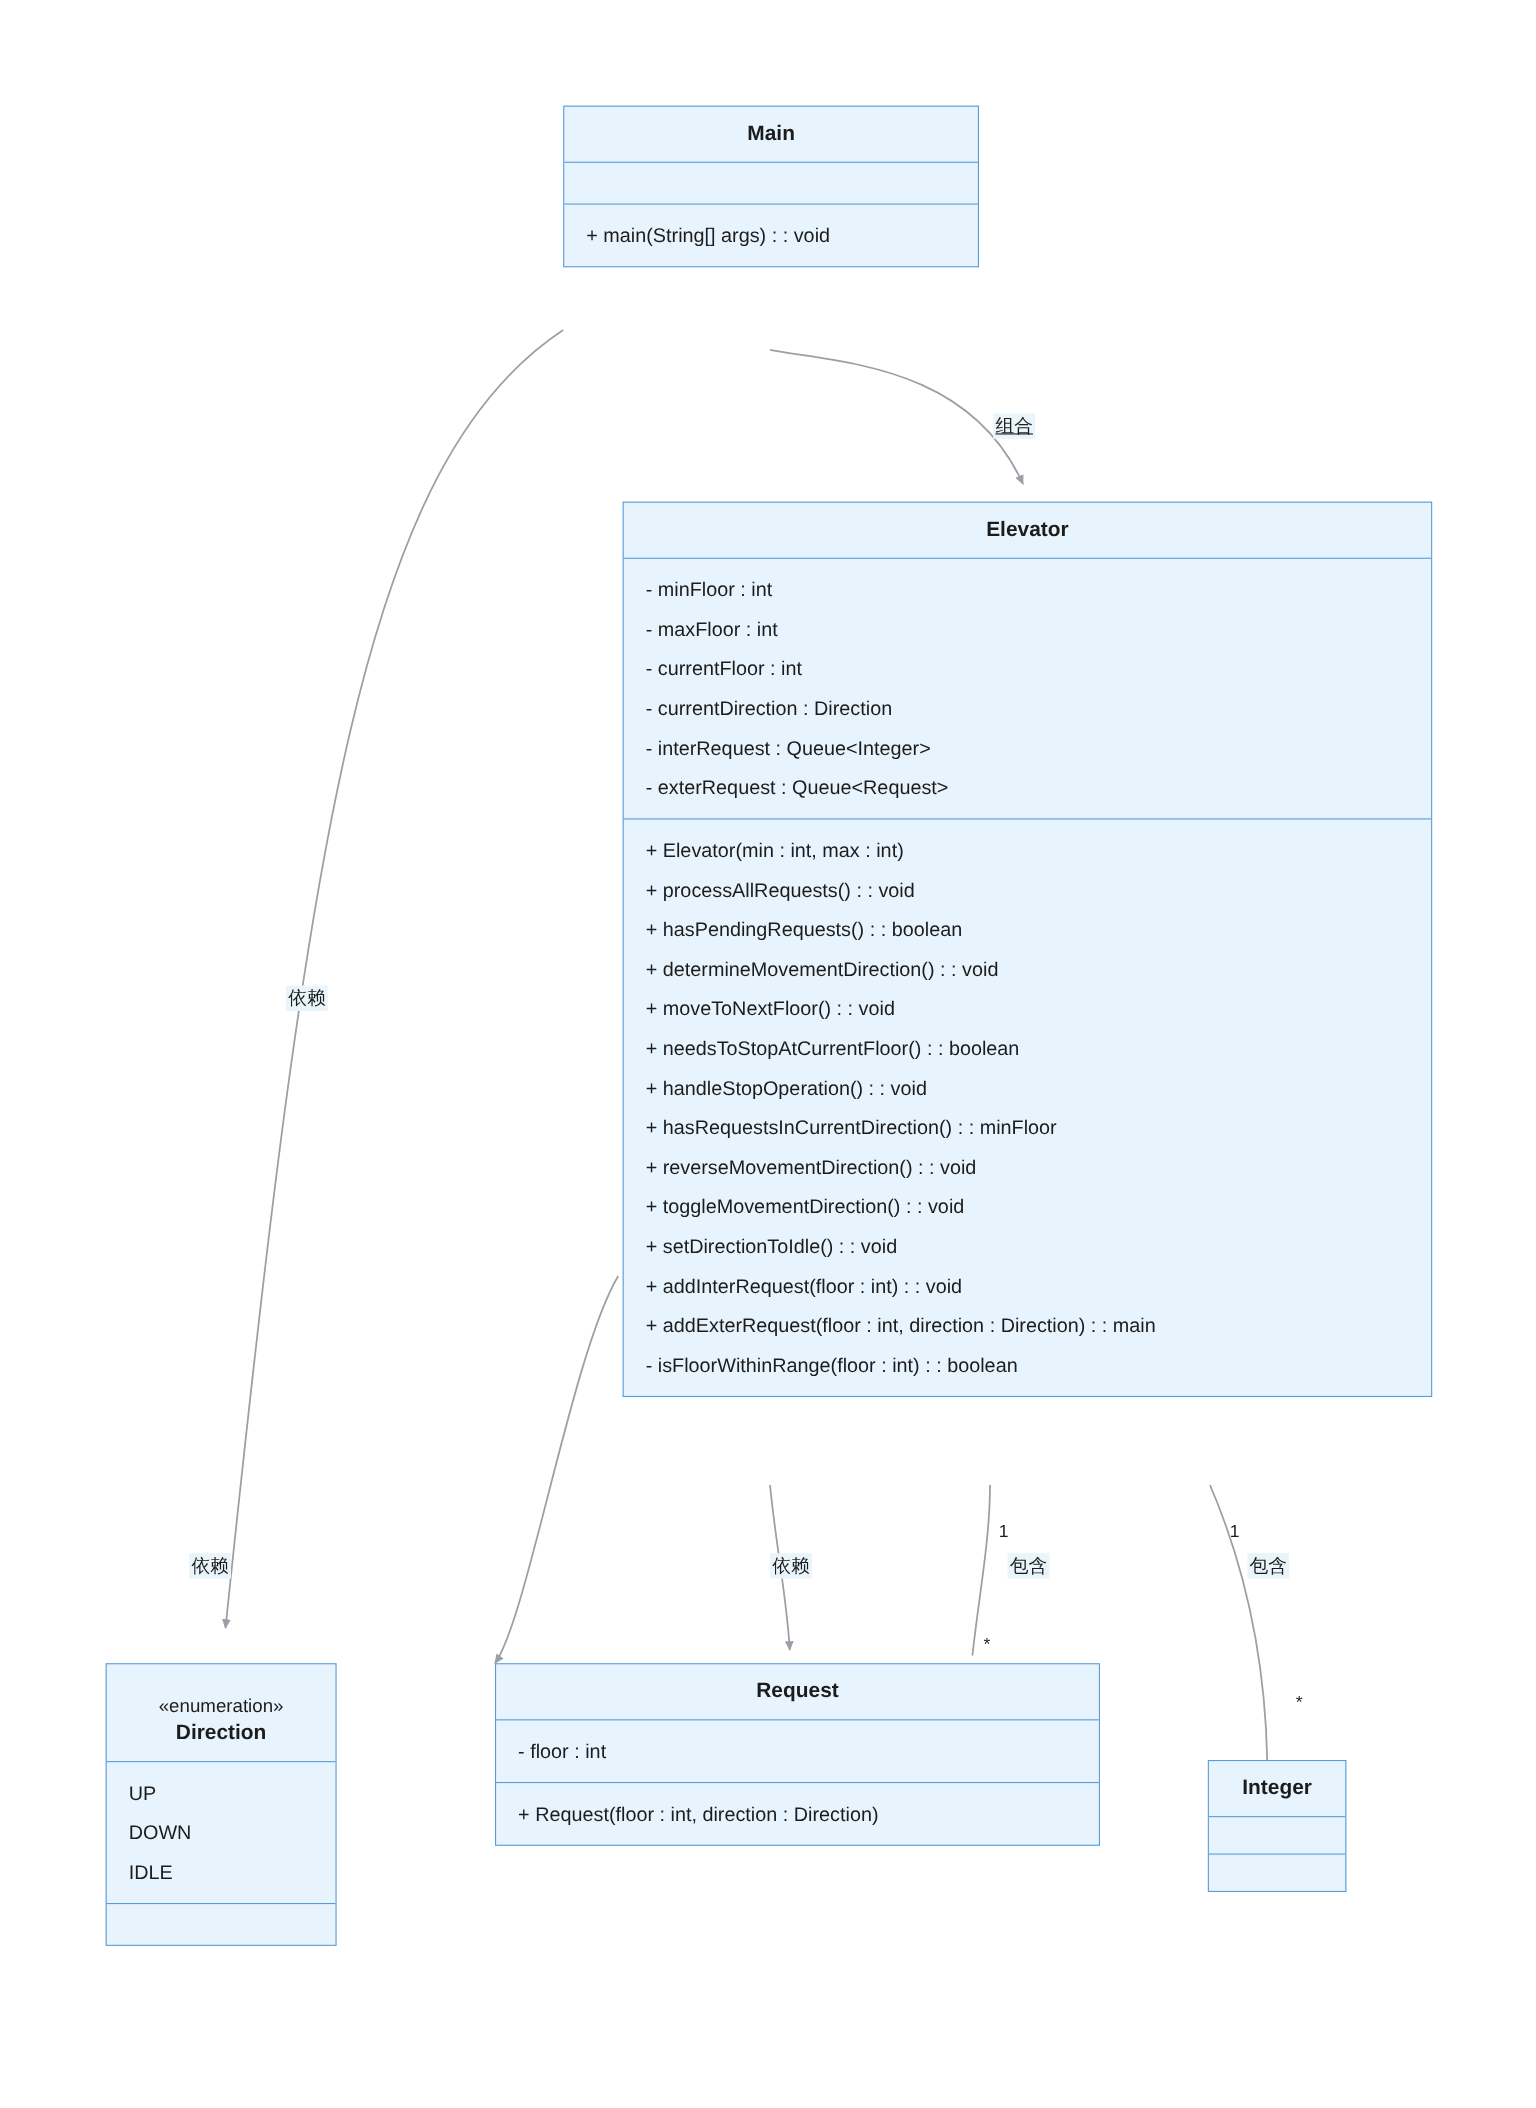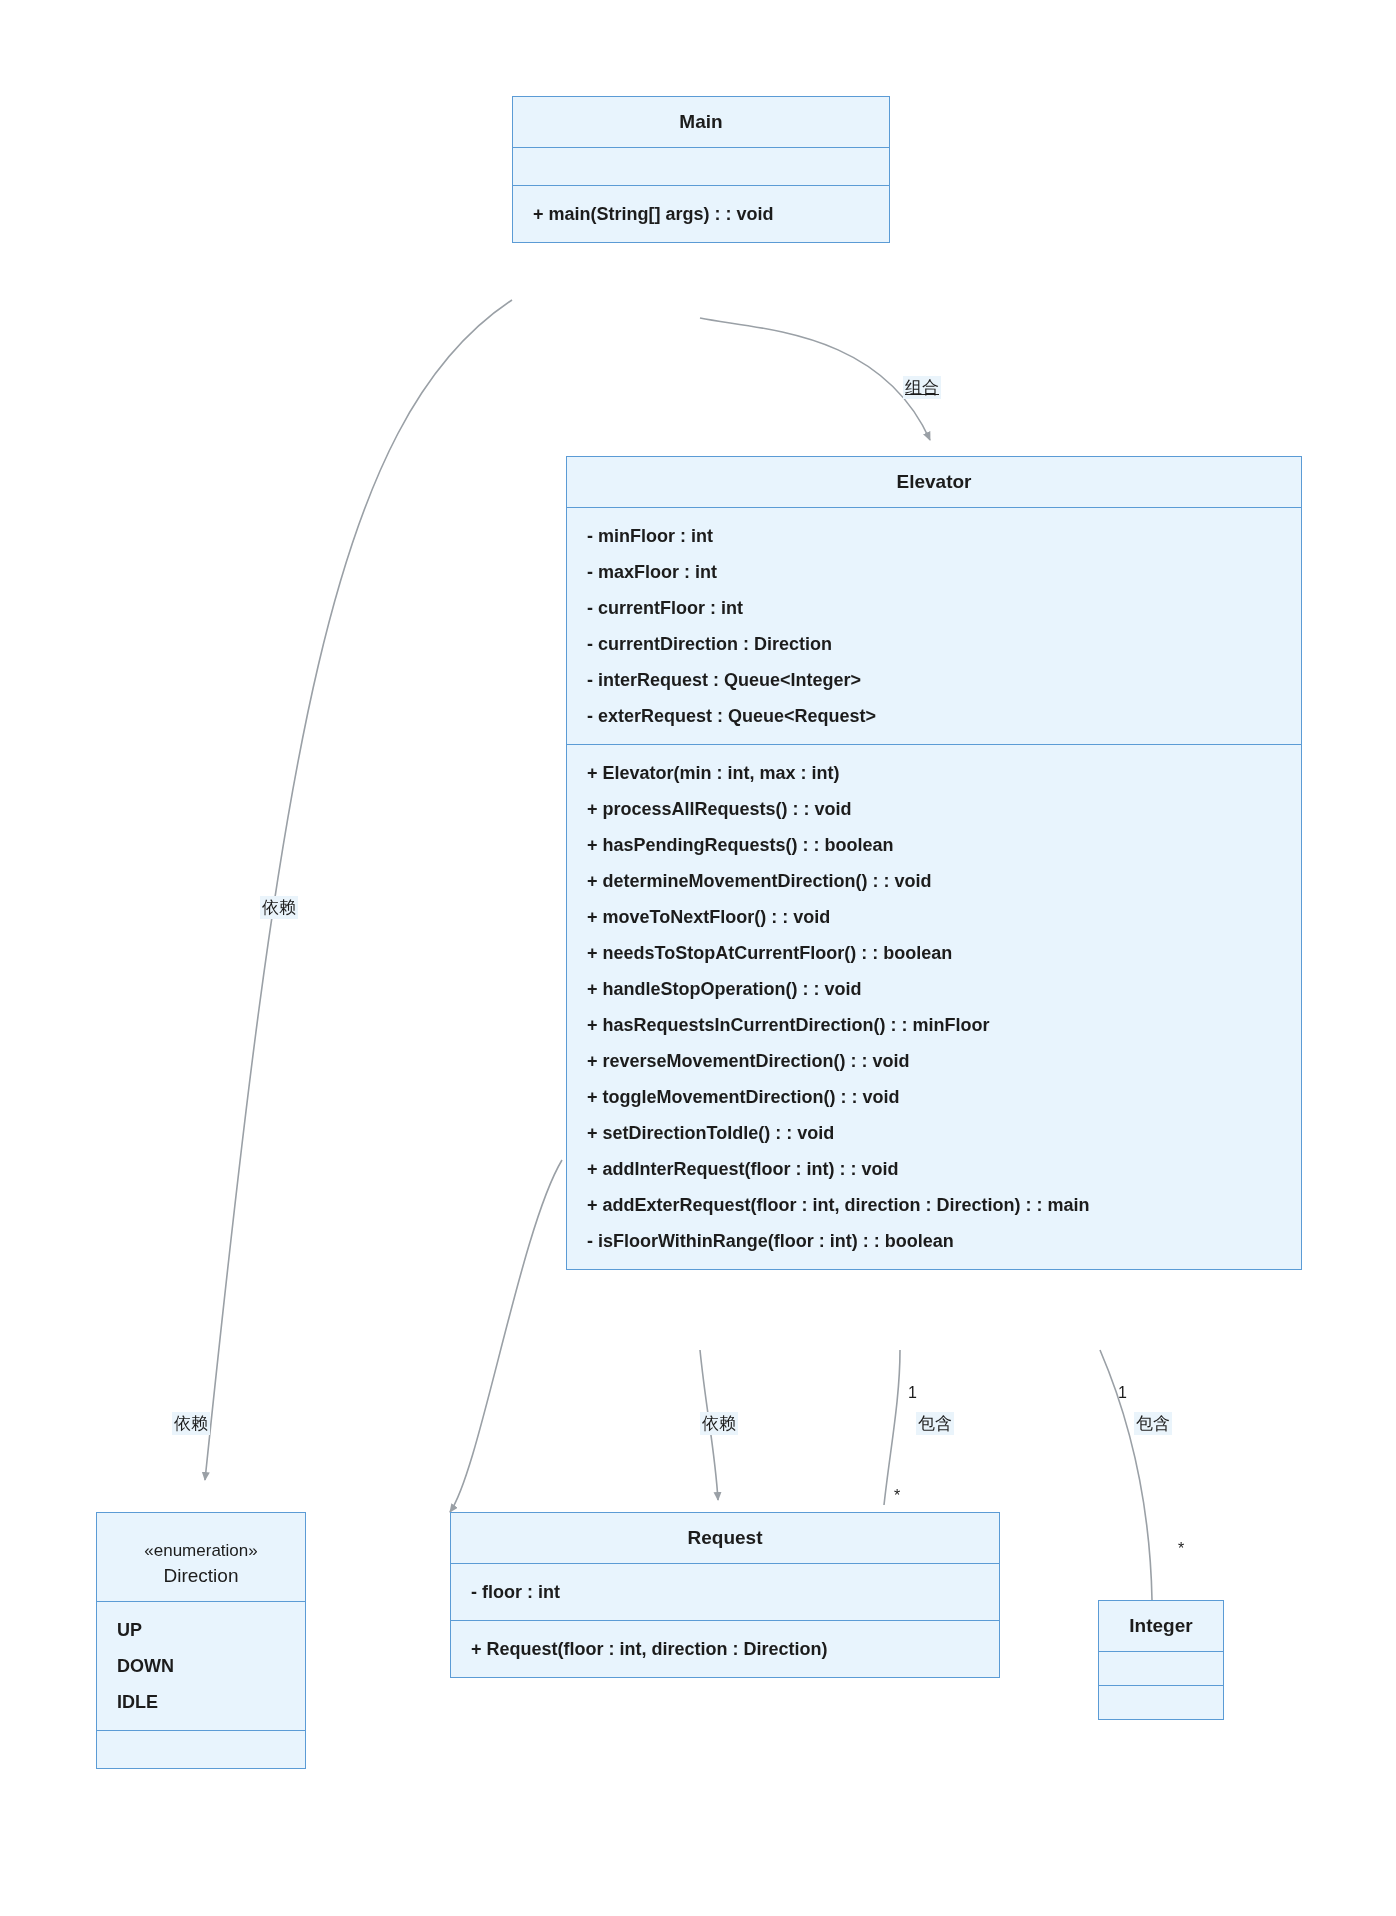--- a/index.html
+++ b/index.html
@@ -38,21 +38,20 @@
     text-align: center;
     font-weight: bold;
     font-size: 19px;
     padding: 14px 6px;
     box-sizing: border-box;
   }
   .uml-section {
     border-top: 1.5px solid #5b9bd5;
     box-sizing: border-box;
     padding: 10px 20px;
-    font-weight: bold;
   }
   .uml-section.empty {
     padding: 0;
     height: 38px;
   }
   .uml-line {
     font-size: 18px;
     line-height: 36px;
     white-space: nowrap;
   }
@@ -73,21 +72,21 @@
   }
   .stereotype {
     font-size: 17px;
     font-weight: normal;
     text-align: center;
     display: block;
     margin-top: 16px;
   }
   .enum-name {
     font-size: 19px;
-    font-weight: normal;
+    font-weight: bold;
     text-align: center;
     display: block;
     margin-top: 4px;
   }
 </style>
 </head>
 <body>
 
 <div id="canvas">
 

